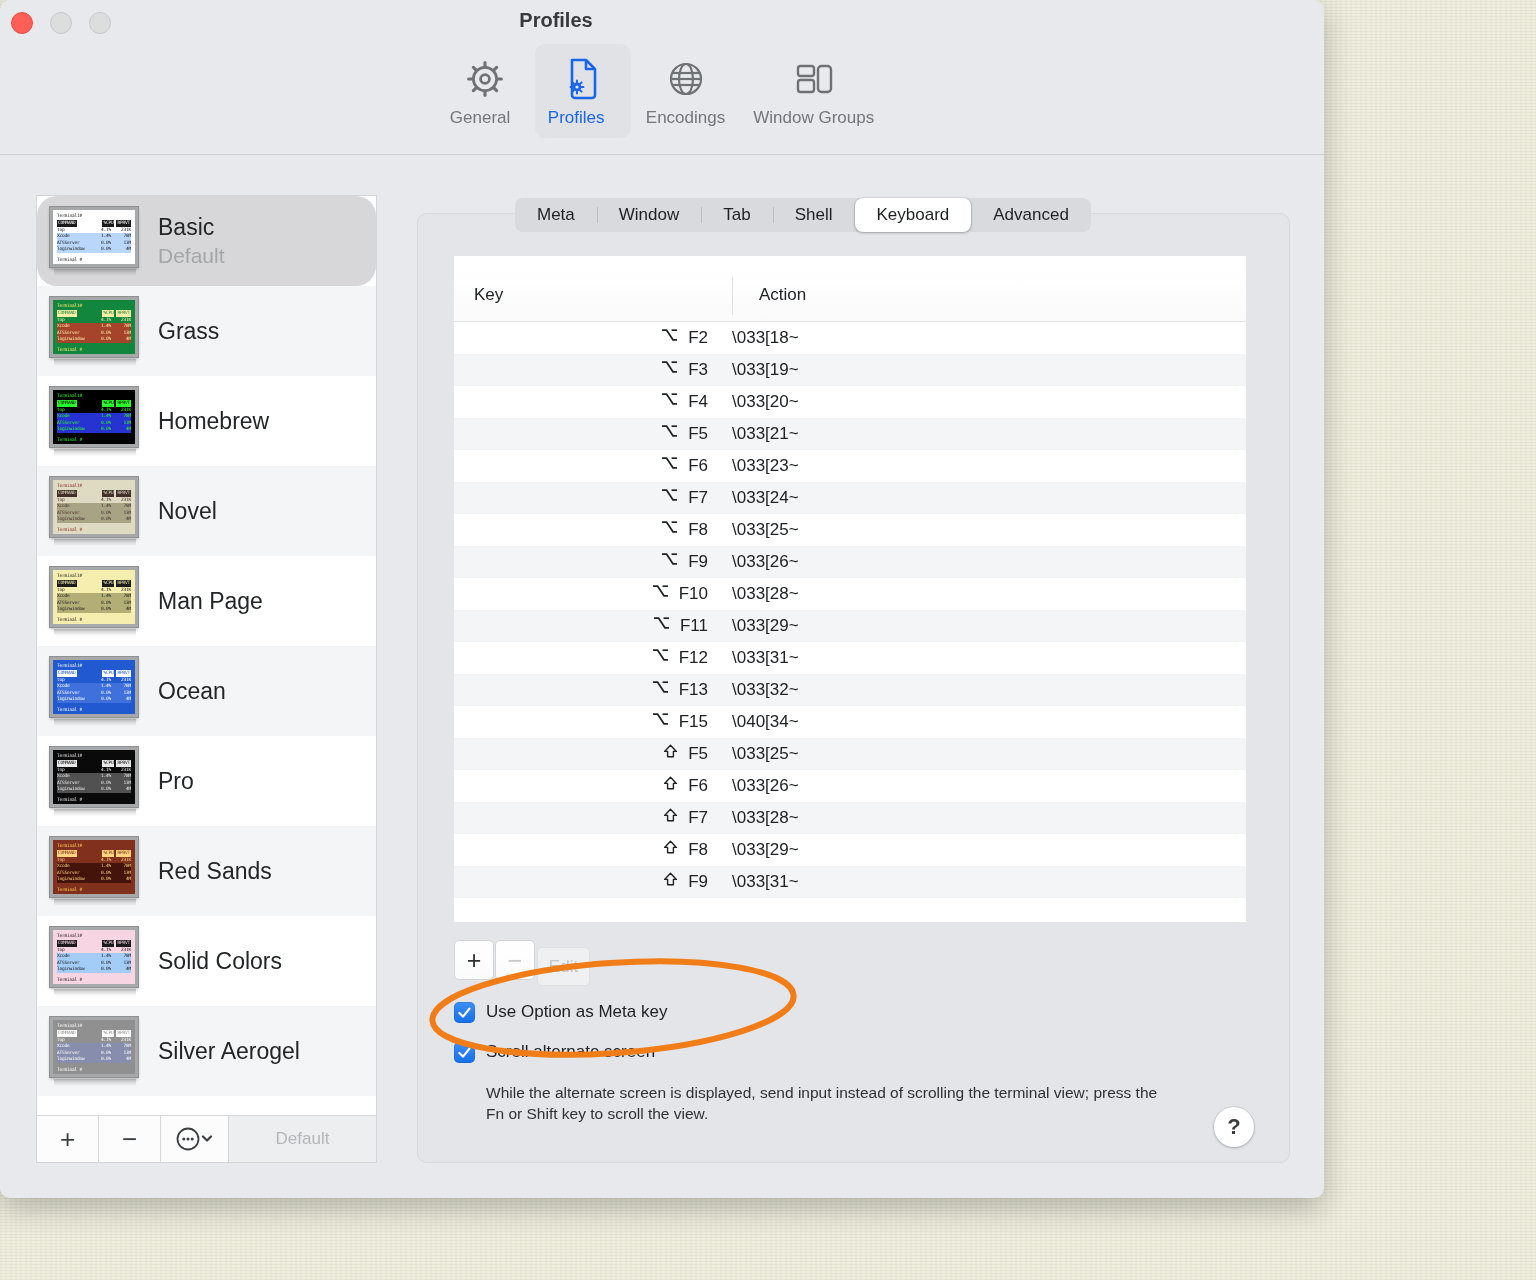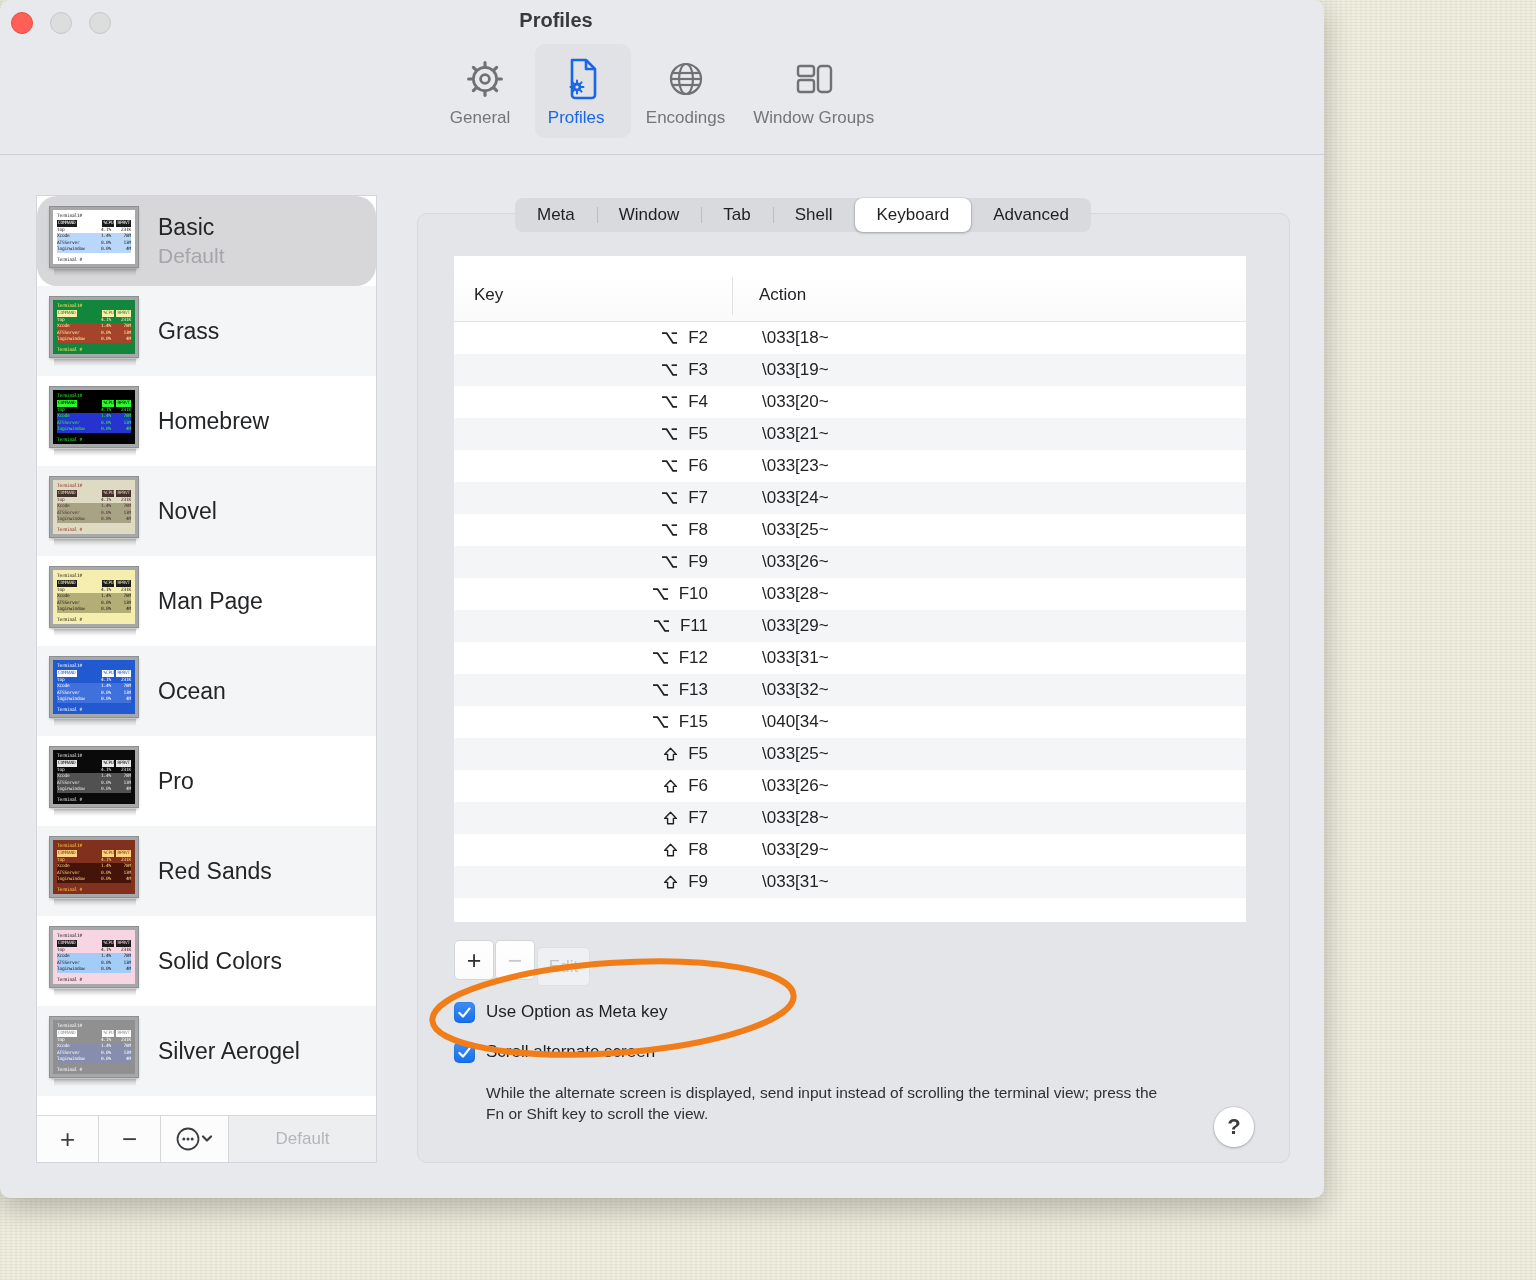--- a/index.html
+++ b/index.html
@@ -78,22 +78,22 @@
     box-shadow:0 1px 3px rgba(0,0,0,.28), 0 0 0 1px rgba(0,0,0,.05); }
   
   .ktable { position:absolute; left:36px; top:42px; width:792px; height:666px; background:#ffffff; }
   .thead { position:relative; height:52px; border-bottom:1px solid #e2e3e4;
     background:linear-gradient(#ffffff,#fafafb);margin-top:14px; }
   .th-key { position:absolute; left:20px; top:15px; font-size:17px; color:#212326; }
   .th-action { position:absolute; left:305px; top:15px; font-size:17px; color:#212326; }
   .th-sep { position:absolute; left:278px; top:7px; width:1px; height:38px; background:#e1e2e3; }
   .trow { height:32px; display:flex; align-items:center; font-size:17px; color:#202225; }
   .trow:nth-child(even) { background:#f4f5f6; }
-  .cell-key { width:254px; display:flex; justify-content:flex-end; align-items:center; gap:10px; }
-  .cell-action { margin-left:54px; }
+  .cell-key { width:254px; display:flex; justify-content:flex-end; align-items:flex-start; gap:10px; }
+  .cell-action { margin-left:24px; }
   .modicon { display:inline-flex; align-items:center; }
   
   .btn { position:absolute; display:flex; align-items:center; justify-content:center;
     background:linear-gradient(#ffffff,#fbfbfc); border:1px solid #d3d5d7; border-radius:5px; }
   .btn-add { left:36px; top:726px; width:40px; height:40px; font-size:25px; color:#2e3032; }
   .btn-remove { left:77px; top:726px; width:40px; height:40px; font-size:25px; color:#c6c8ca; }
   .btn-edit { left:119px; top:733px; width:53px; height:39px; font-size:17px; color:#c2c4c7;
     background:#eef0f2; border-color:#dee0e2; }
   .check-row { position:absolute; left:36px; display:flex; align-items:center; gap:11px; height:28px; }
   .check-row.first { top:784px; }

